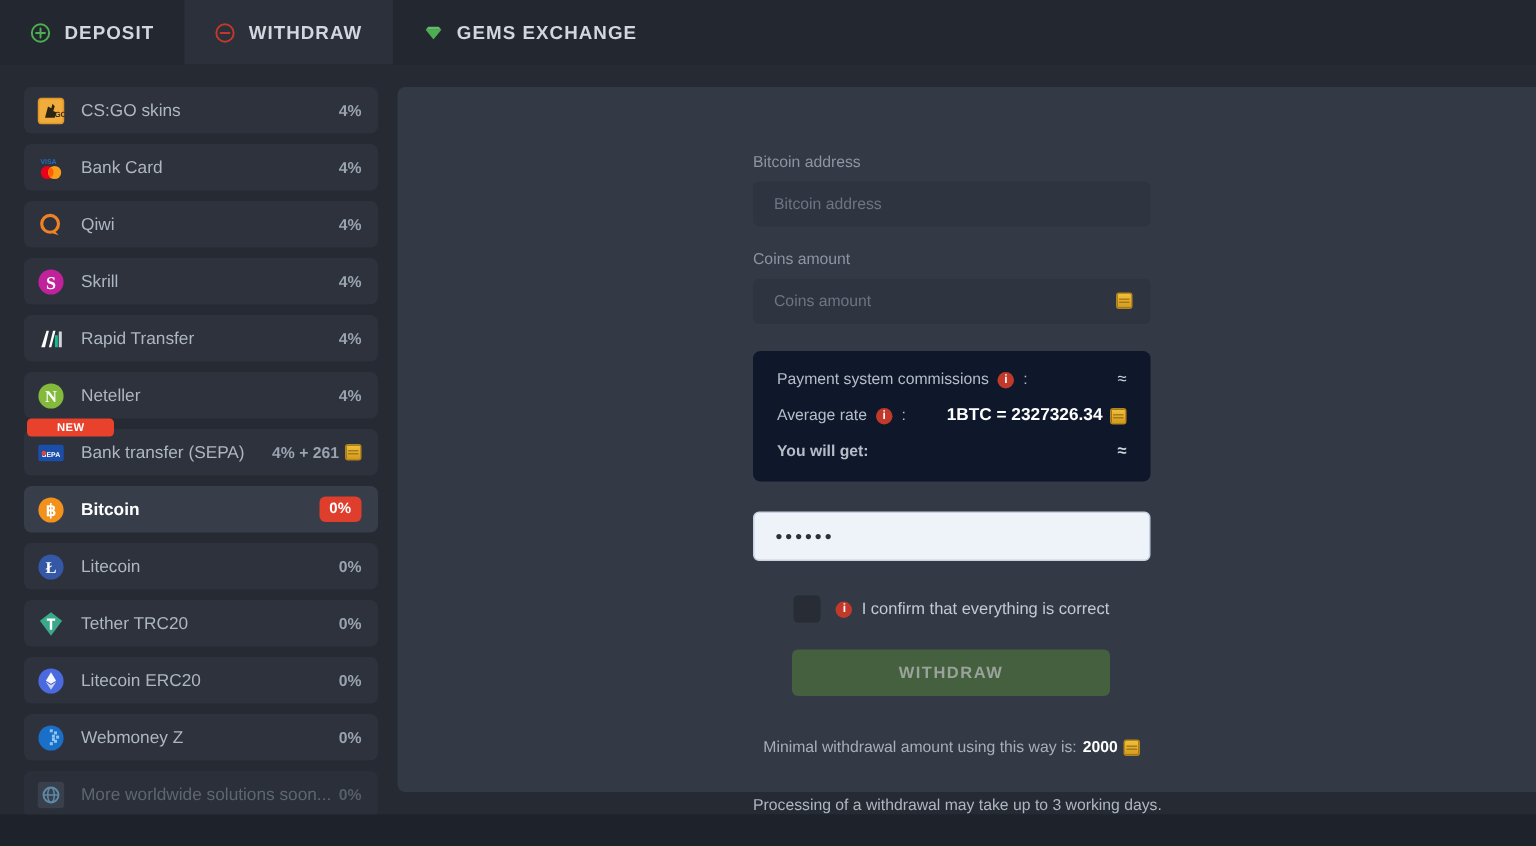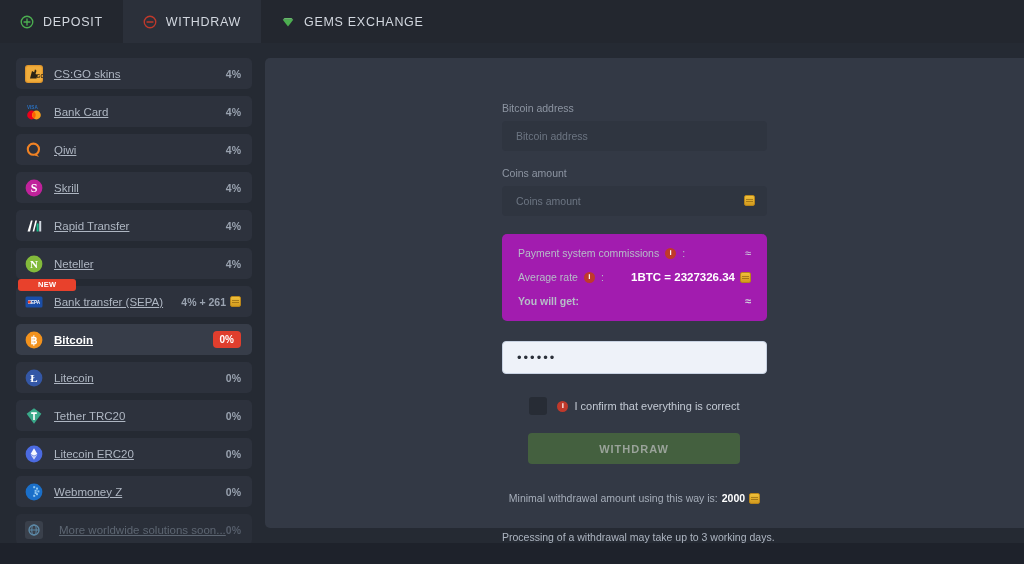--- a/index.html
+++ b/index.html
@@ -27,21 +27,21 @@
     display: flex;
     align-items: stretch;
   }
   .tab {
     display: flex;
     align-items: center;
     gap: 9px;
     padding: 0 20px;
     height: 43px;
     font-size: 12.5px;
-    font-weight: normal;
+    font-weight: bold;
     letter-spacing: 0.7px;
     color: #d2d7df;
     cursor: pointer;
     user-select: none;
   }
   .tab.active { background: #2b303a; }
   .tab .tico { width: 14px; height: 14px; display: block; flex: none; }
 
   
   .body-area {
@@ -64,36 +64,35 @@
     position: relative;
     height: 31px;
     background: #2d323d;
     border-radius: 5px;
     display: flex;
     align-items: center;
     padding: 0 11px 0 9px;
     cursor: pointer;
   }
   .pm-row.selected { background: #373d49; }
-  .pm-row.disabled { background: #2a2f39; cursor: default; text-align: right; }
+  .pm-row.disabled { background: #2a2f39; cursor: default; }
   .pm-icon {
     width: 18px; height: 18px;
     flex: none;
     margin-right: 11px;
     display: block;
     position: relative;
   }
   .pm-label {
     font-size: 11.5px;
     color: #aeb6c2;
     flex: 1;
     white-space: nowrap;
     overflow: hidden;
     text-overflow: ellipsis;
-    text-decoration: underline;
   }
   .pm-row.selected .pm-label { color: #ffffff; font-weight: bold; }
   .pm-row.disabled .pm-label { color: #5d6672; }
   .pm-fee {
     font-size: 10.5px;
     font-weight: bold;
     color: #9aa3b0;
     white-space: nowrap;
     display: flex;
     align-items: center;
@@ -178,21 +177,21 @@
     left: 1px; right: 1px; bottom: 3px;
     height: 1px;
     background: rgba(120,80,10,.55);
   }
   .in-coin { position: absolute; right: 12px; top: 9px; }
 
   
   .summary {
     margin-top: 18px;
     width: 265px;
-    background: #a21caf;
+    background: #0f172a;
     border-radius: 5px;
     padding: 13px 16px 14px 16px;
     text-align: center;
   }
   .srow {
     display: flex;
     align-items: center;
     font-size: 10.5px;
     color: #b6bdc8;
     margin-bottom: 12px;

